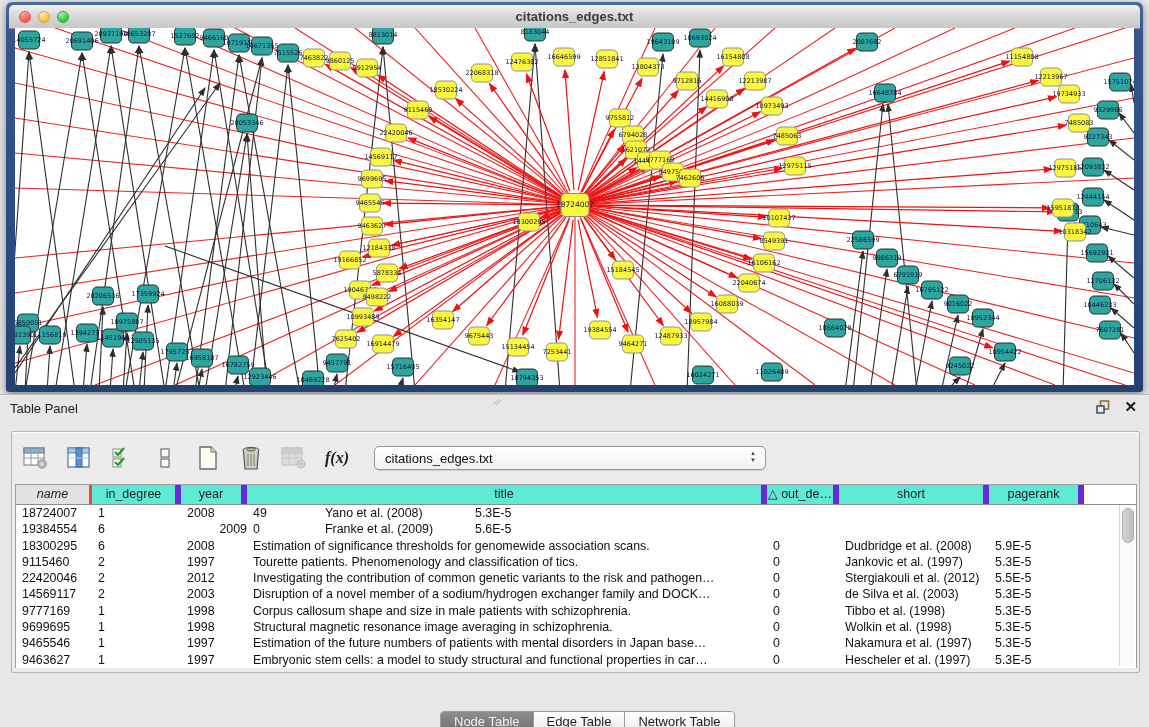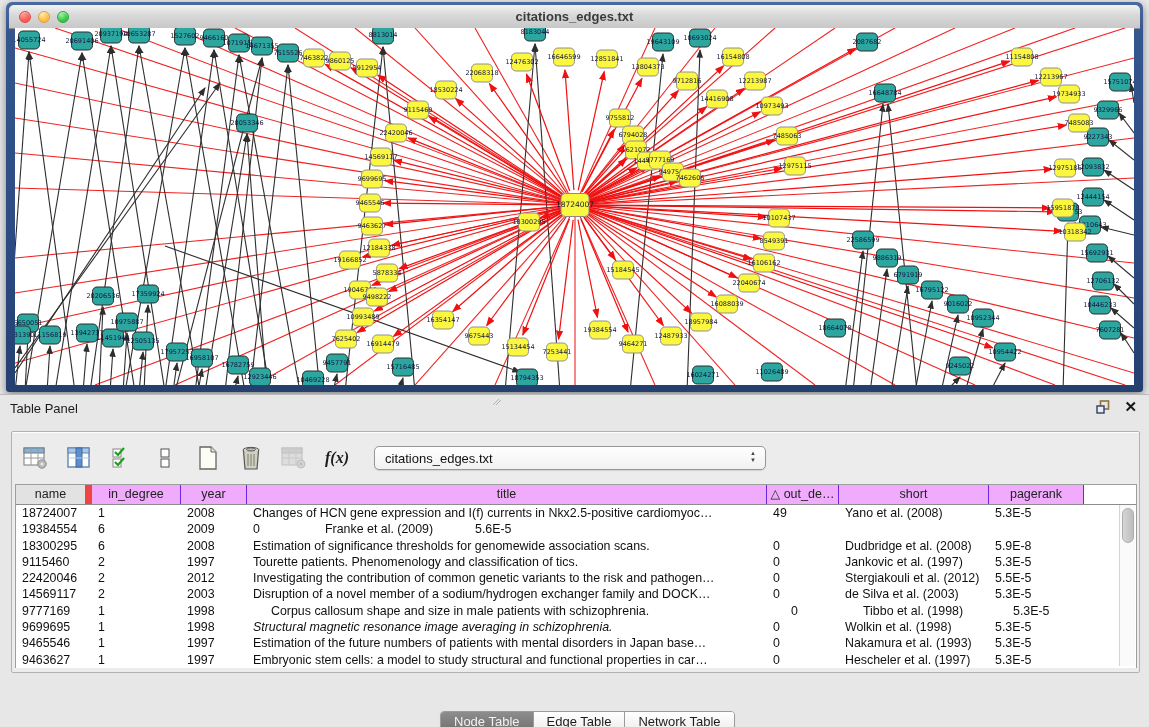--- a/index.html
+++ b/index.html
@@ -30,23 +30,23 @@
   .tb-icon{display:flex;align-items:center;justify-content:center;width:28px;height:30px;}
   .fx{font-family:"Liberation Serif",serif;font-style:italic;font-weight:bold;font-size:16px;color:#1d1d1d;}
   .combo{margin-left:8px;width:390px;height:22px;border:1px solid #979797;border-radius:5px;
     background:linear-gradient(180deg,#ffffff,#f1f1f1);display:flex;align-items:center;position:relative;
     box-shadow:0 1px 1px rgba(0,0,0,.12);}
   .combo-text{font-size:13px;color:#111;padding-left:10px;}
   .combo-arrows{position:absolute;right:9px;top:3px;font-size:6px;line-height:7px;color:#444;text-align:center;}
   
   .tbl{position:absolute;left:3px;top:52px;width:1120px;height:182px;background:#fff;border:1px solid #9e9e9e;}
   .hdr-row{display:flex;height:19px;border-bottom:1px solid #8d8d8d;}
-  .hdr-cell{box-sizing:border-box;border-right:1px solid #6d28d9;background:#f0abfc;
+  .hdr-cell{box-sizing:border-box;border-right:6px solid #6d28d9;background:#5eead4;
     font-size:12.5px;color:#222;text-align:center;line-height:18px;overflow:hidden;white-space:nowrap;}
-  .hdr-cell.first{background:#e2e2e2;border-right:7px solid #ef4444;}
+  .hdr-cell.first{background:#e2e2e2;border-right:3px solid #ef4444;font-style:italic;}
   .t-row{display:flex;height:16.3px;background:#fff;}
   .t-cell{box-sizing:border-box;font-size:12.4px;color:#101010;padding-left:6px;line-height:16px;
     overflow:hidden;white-space:nowrap;}
   .vscroll{position:absolute;right:1px;top:20px;bottom:1px;width:15px;background:#fafafa;border-left:1px solid #d4d4d4;}
   .vthumb{position:absolute;left:2px;top:3px;width:10px;height:33px;border-radius:6px;
     background:linear-gradient(90deg,#d6d6d6,#bdbdbd);border:1px solid #adadad;}
   
   .seg{position:absolute;left:428px;top:279px;height:20px;display:flex;border:1px solid #9b9b9b;border-radius:4px;
     overflow:hidden;background:#fff;box-shadow:0 1px 1px rgba(0,0,0,.15);}
   .seg-btn{padding:0 13px;font-size:13px;line-height:20px;color:#1d1d1d;background:linear-gradient(#ffffff,#ececec);
@@ -577,41 +577,40 @@
           <div class="hdr-cell" style="width: 520px;">title</div>
           <div class="hdr-cell" style="width: 72px;">△ out_de…</div>
           <div class="hdr-cell" style="width: 150px;">short</div>
           <div class="hdr-cell" style="width: 95px;">pagerank</div>
         </div>
       <div id="tbl-body">
           <div class="t-row">
             <div class="t-cell" style="width: 76px;">18724007</div>
             <div class="t-cell" style="width: 89px;">1</div>
             <div class="t-cell" style="width: 66px;">2008</div>
-            <div class="t-cell" style="width: 520px;">Changes of HCN gene expression and I(f) currents in Nkx2.5-positive cardiomyoc…</div>
             <div class="t-cell" style="width: 72px;">49</div>
             <div class="t-cell" style="width: 150px;">Yano et al. (2008)</div>
             <div class="t-cell" style="width: 95px;">5.3E-5</div>
           </div>
           <div class="t-row">
             <div class="t-cell" style="width: 76px;">19384554</div>
             <div class="t-cell" style="width: 89px;">6</div>
-            <div class="t-cell" style="width: 66px;">2009</div>
+            <div class="t-cell" style="width: 66px; text-align: right;">2009</div>
             <div class="t-cell" style="width: 72px;">0</div>
             <div class="t-cell" style="width: 150px;">Franke et al. (2009)</div>
             <div class="t-cell" style="width: 95px;">5.6E-5</div>
           </div>
           <div class="t-row">
             <div class="t-cell" style="width: 76px;">18300295</div>
             <div class="t-cell" style="width: 89px;">6</div>
             <div class="t-cell" style="width: 66px;">2008</div>
             <div class="t-cell" style="width: 520px;">Estimation of significance thresholds for genomewide association scans.</div>
             <div class="t-cell" style="width: 72px;">0</div>
             <div class="t-cell" style="width: 150px;">Dudbridge et al. (2008)</div>
-            <div class="t-cell" style="width: 95px;">5.9E-8</div>
+            <div class="t-cell" style="width: 95px;">5.9E-5</div>
           </div>
           <div class="t-row">
             <div class="t-cell" style="width: 76px;">9115460</div>
             <div class="t-cell" style="width: 89px;">2</div>
             <div class="t-cell" style="width: 66px;">1997</div>
             <div class="t-cell" style="width: 520px;">Tourette patients. Phenomenology and classification of tics.</div>
             <div class="t-cell" style="width: 72px;">0</div>
             <div class="t-cell" style="width: 150px;">Jankovic et al. (1997)</div>
             <div class="t-cell" style="width: 95px;">5.3E-5</div>
           </div>
@@ -630,41 +629,41 @@
             <div class="t-cell" style="width: 66px;">2003</div>
             <div class="t-cell" style="width: 520px;">Disruption of a novel member of a sodium/hydrogen exchanger family and DOCK…</div>
             <div class="t-cell" style="width: 72px;">0</div>
             <div class="t-cell" style="width: 150px;">de Silva et al. (2003)</div>
             <div class="t-cell" style="width: 95px;">5.3E-5</div>
           </div>
           <div class="t-row">
             <div class="t-cell" style="width: 76px;">9777169</div>
             <div class="t-cell" style="width: 89px;">1</div>
             <div class="t-cell" style="width: 66px;">1998</div>
-            <div class="t-cell" style="width: 520px; margin-left: 18px;">Corpus callosum shape and size in male patients with schizophrenia.</div>
+            <div class="t-cell" style="width: 520px;">Corpus callosum shape and size in male patients with schizophrenia.</div>
             <div class="t-cell" style="width: 72px;">0</div>
             <div class="t-cell" style="width: 150px;">Tibbo et al. (1998)</div>
             <div class="t-cell" style="width: 95px;">5.3E-5</div>
           </div>
           <div class="t-row">
             <div class="t-cell" style="width: 76px;">9699695</div>
             <div class="t-cell" style="width: 89px;">1</div>
             <div class="t-cell" style="width: 66px;">1998</div>
-            <div class="t-cell" style="width: 520px; font-style: italic;">Structural magnetic resonance image averaging in schizophrenia.</div>
+            <div class="t-cell" style="width: 520px;">Structural magnetic resonance image averaging in schizophrenia.</div>
             <div class="t-cell" style="width: 72px;">0</div>
             <div class="t-cell" style="width: 150px;">Wolkin et al. (1998)</div>
             <div class="t-cell" style="width: 95px;">5.3E-5</div>
           </div>
           <div class="t-row">
             <div class="t-cell" style="width: 76px;">9465546</div>
             <div class="t-cell" style="width: 89px;">1</div>
             <div class="t-cell" style="width: 66px;">1997</div>
             <div class="t-cell" style="width: 520px;">Estimation of the future numbers of patients with mental disorders in Japan base…</div>
             <div class="t-cell" style="width: 72px;">0</div>
-            <div class="t-cell" style="width: 150px;">Nakamura et al. (1993)</div>
+            <div class="t-cell" style="width: 150px;">Nakamura et al. (1997)</div>
             <div class="t-cell" style="width: 95px;">5.3E-5</div>
           </div>
           <div class="t-row">
             <div class="t-cell" style="width: 76px;">9463627</div>
             <div class="t-cell" style="width: 89px;">1</div>
             <div class="t-cell" style="width: 66px;">1997</div>
             <div class="t-cell" style="width: 520px;">Embryonic stem cells: a model to study structural and functional properties in car…</div>
             <div class="t-cell" style="width: 72px;">0</div>
             <div class="t-cell" style="width: 150px;">Hescheler et al. (1997)</div>
             <div class="t-cell" style="width: 95px;">5.3E-5</div>

